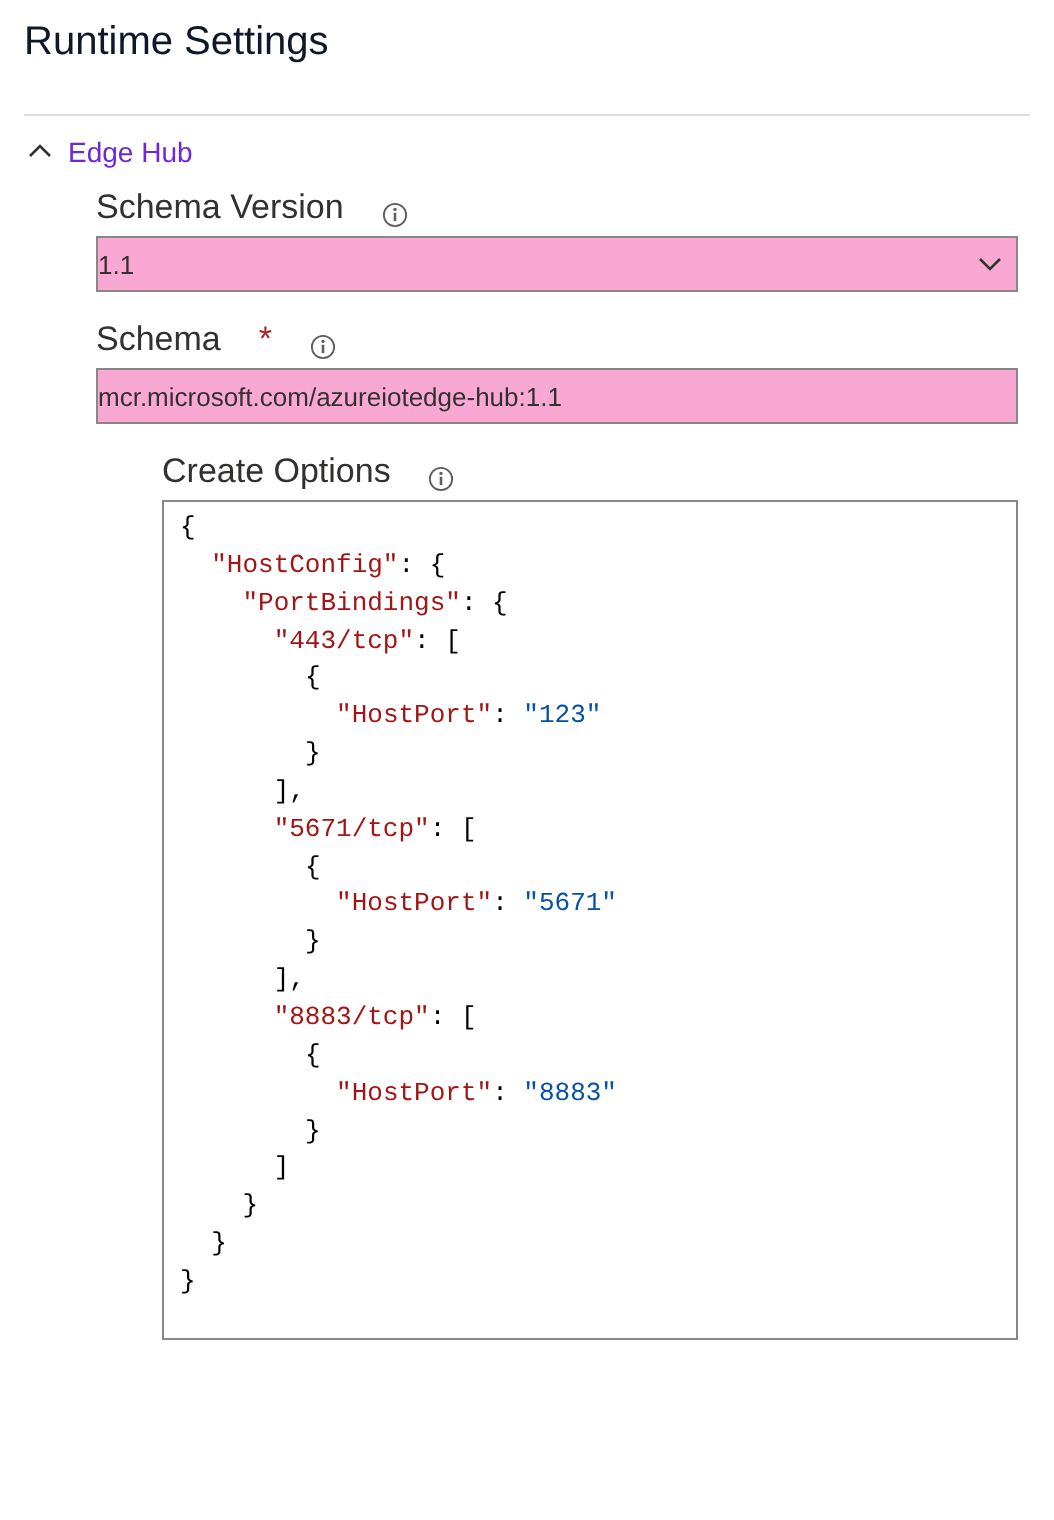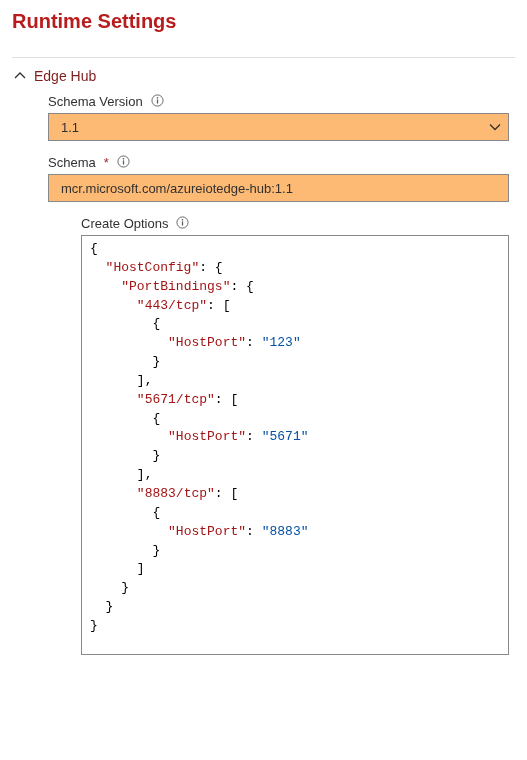--- a/index.html
+++ b/index.html
@@ -7,48 +7,48 @@
     margin: 0;
     padding: 10px 12px;
     font-family: "Segoe UI", Arial, sans-serif;
     font-size: 13px;
     color: #323130;
     width: 527px;
     background: #fff;
   }
   h1 {
     font-size: 20px;
-    font-weight: 700;
+    font-weight: 400;
     margin: 0 0 24px 0;
-    color: #b91c1c;
+    color: #0f172a;
   }
   .rule { border-top: 1px solid #e1dfdd; margin: 0 0 6px 0; }
   .section-header {
     display: flex;
     align-items: center;
     gap: 8px;
     padding: 4px 0 10px 2px;
     cursor: pointer;
   }
   .section-header .chev { width: 12px; height: 12px; display:inline-block; }
-  .section-header .label { font-size: 14px; color:#7f1d1d; }
+  .section-header .label { font-size: 14px; color:#6d28d9; }
   .form-area { padding-left: 36px; padding-right: 6px; }
   .field { margin-bottom: 14px; }
-  .field-label { display:flex; align-items:flex-start; gap:8px; margin-bottom:4px; font-size:13px; color:#323130; }
+  .field-label { display:flex; align-items:flex-end; gap:19px; margin-bottom:4px; font-size:17px; color:#323130; }
   .req { color:#a4262c; }
   .info-icon { width:13px; height:13px; display:inline-block; color:#605e5c; }
   .text-input {
     width: 100%;
     height: 28px;
     border: 1px solid #8a8886;
-    padding: 3px 12px;
+    padding: 3px 0;
     font-size: 13px;
     font-family: inherit;
     color:#323130;
-    background:#fdba74;
+    background:#f9a8d4;
   }
   .select-wrap { position: relative; }
   .select-wrap .chev-down {
     position:absolute; right:8px; top:50%; transform:translateY(-50%);
     width:12px; height:12px; pointer-events:none; color:#323130;
   }
   .code-box {
     width:100%;
     border:1px solid #8a8886;
     background:#fff;

